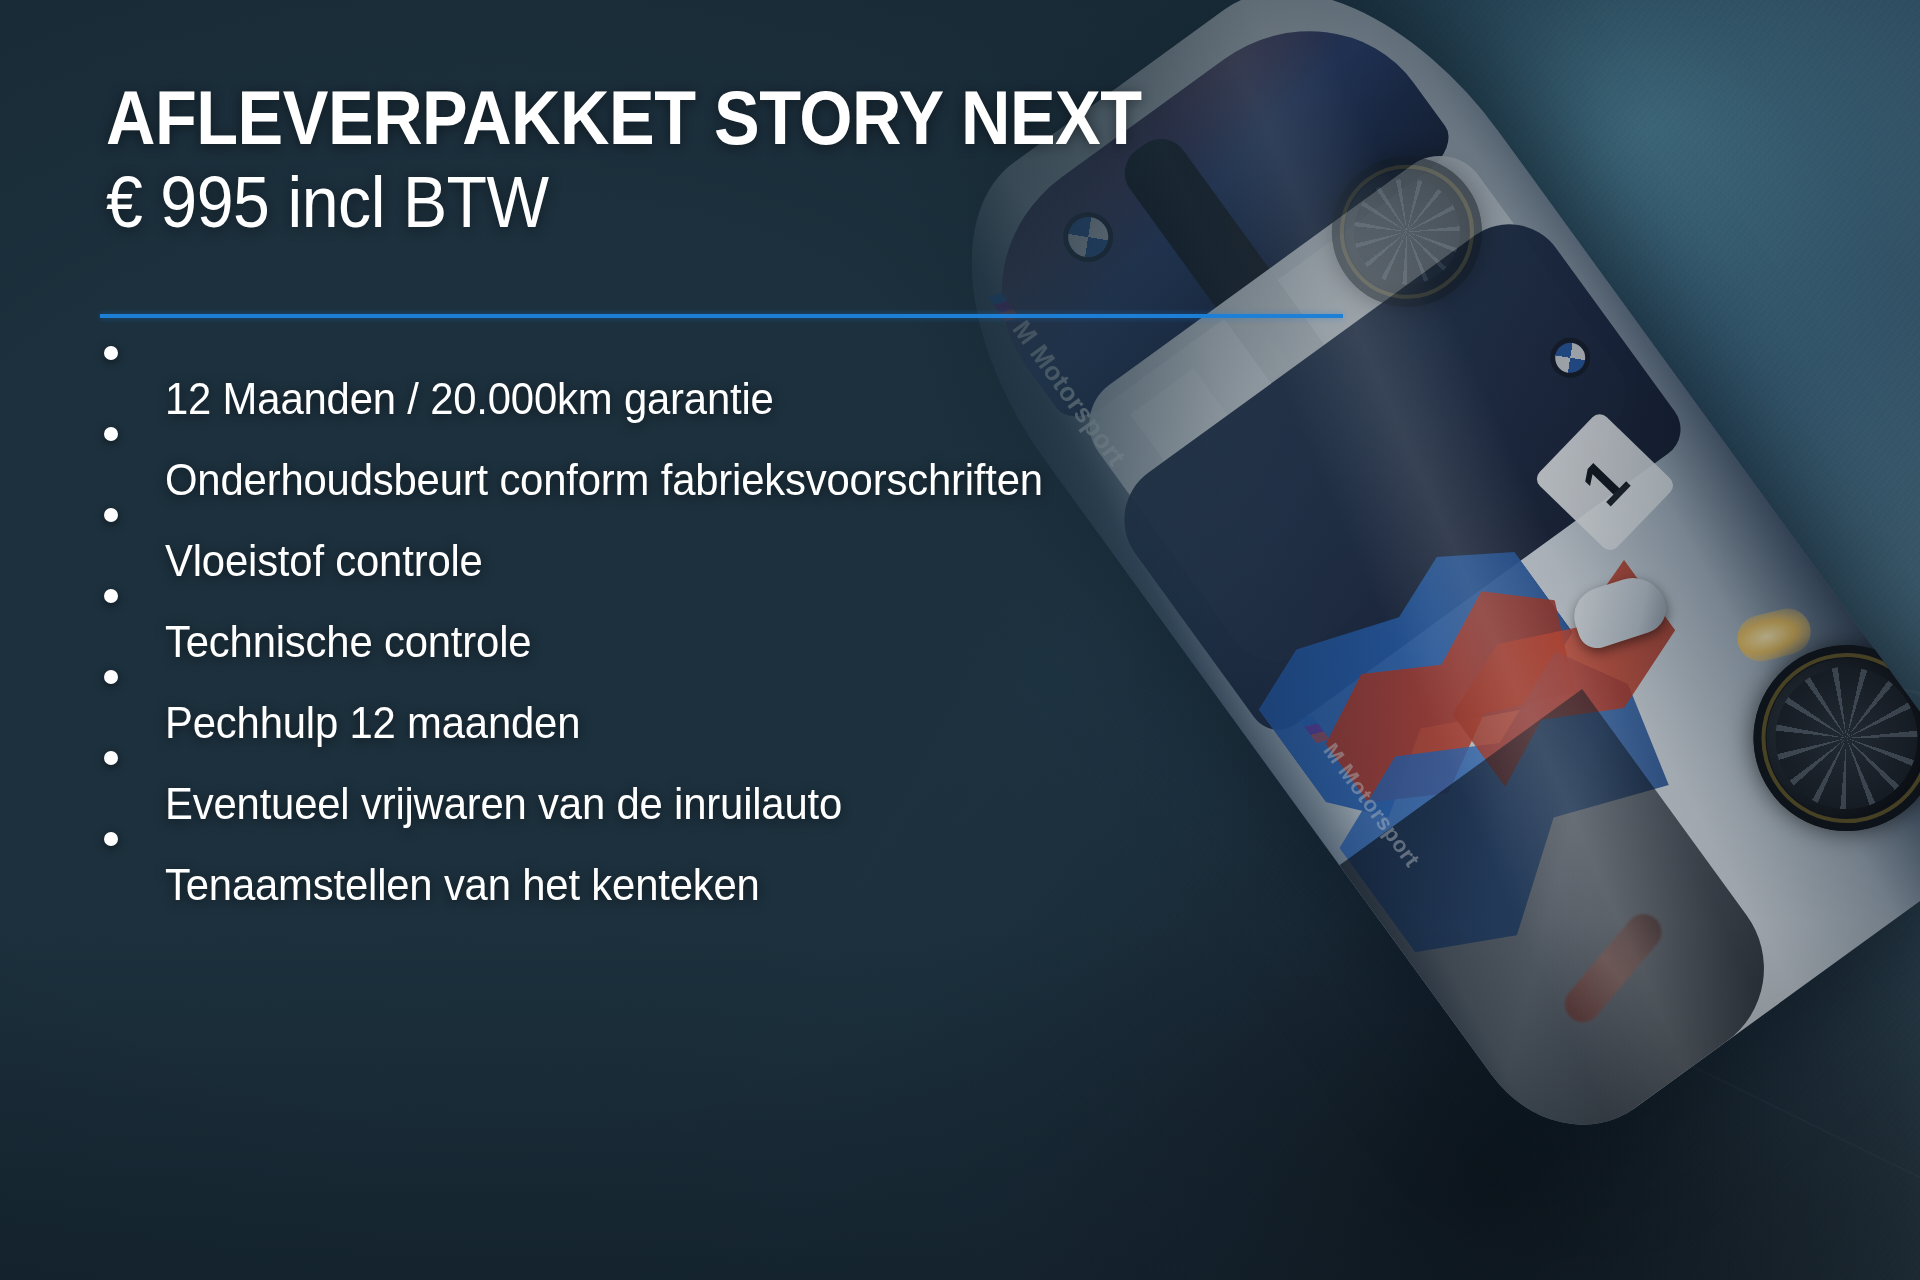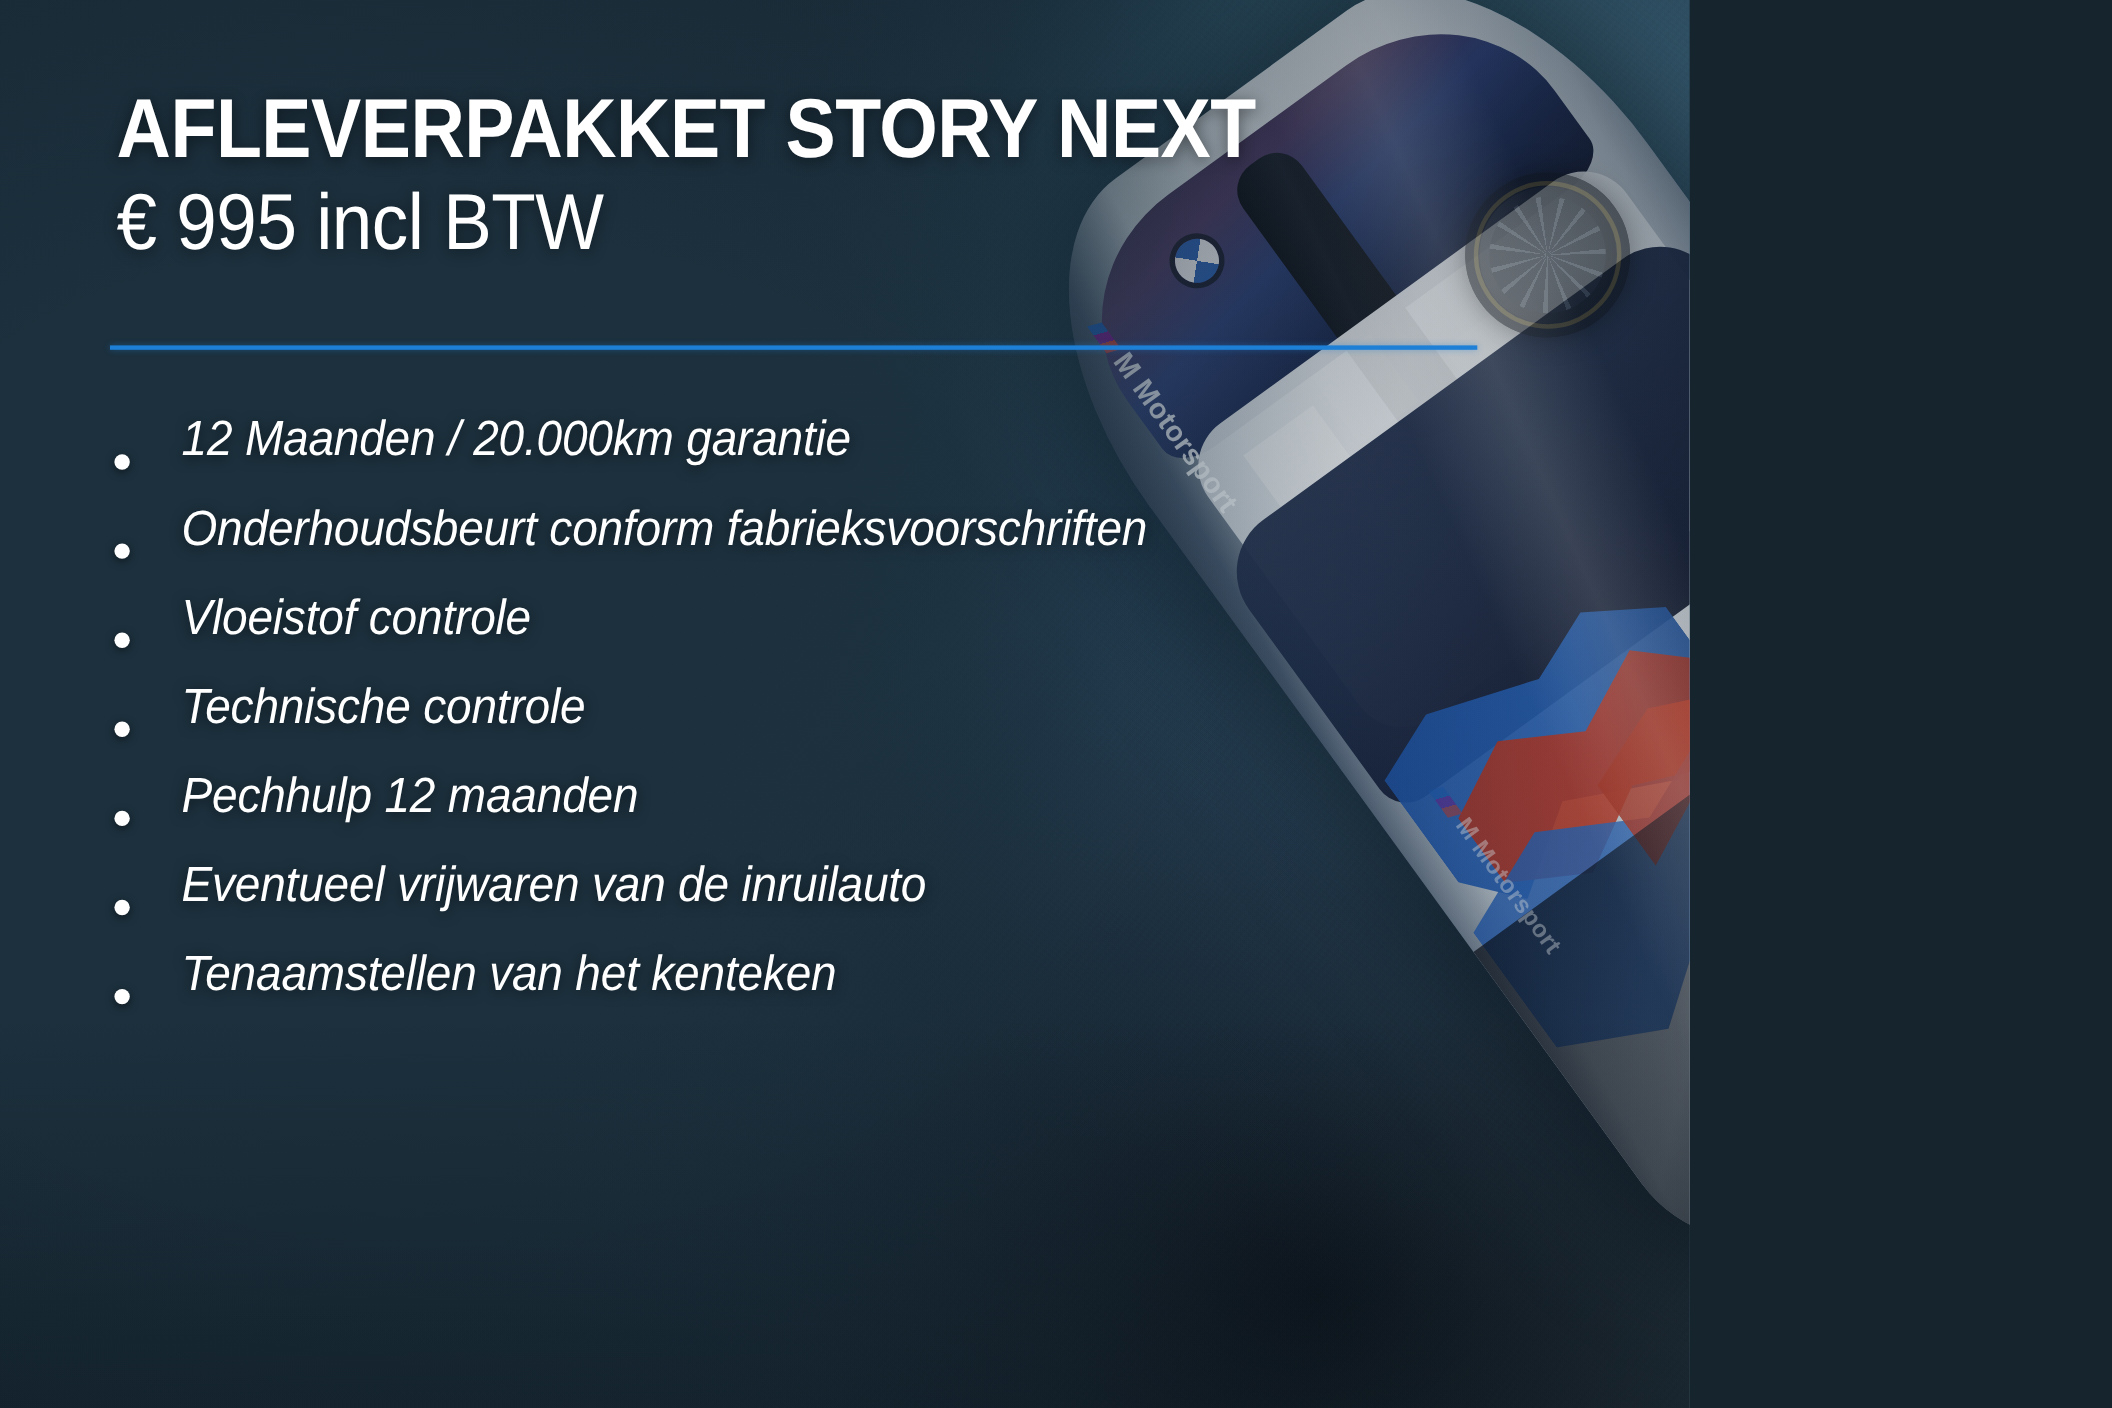--- a/index.html
+++ b/index.html
@@ -5,21 +5,21 @@
   * { margin:0; padding:0; box-sizing:border-box; }
   html, body {
     width:1920px; height:1280px;
     background:#16242e;
     font-family:"Liberation Sans", sans-serif;
     overflow:hidden;
   }
 
   #poster {
     position:relative;
-    width:1536px; height:1280px;
+    width:1920px; height:1280px;
     background:#1c303d;
     overflow:hidden;
   }
 
   
   .bg-layer { position:absolute; inset:0; }
 
   
   .bg-track {
     background:
@@ -246,29 +246,28 @@
   }
   .divider {
     position:absolute; left:100px; top:314px;
     width:1243px; height:4px;
     background:#1d7fd6;
     box-shadow:0 0 6px rgba(29,127,214,.45);
   }
 
   ul.features { position:absolute; left:100px; top:358px; list-style:none; width:1500px; }
   ul.features li {
-    display:flex; align-items:flex-end;
+    display:flex; align-items:flex-start;
     height:81px;
     font-size:45px;
     line-height:81px;
     color:#ffffff;
     letter-spacing:-0.2px;
     text-shadow:0 2px 12px rgba(0,0,0,.55);
     white-space:nowrap;
-    font-style:italic;
   }
   ul.features li .dot {
     width:14px; height:14px; border-radius:50%;
     background:#ffffff; flex:0 0 auto;
     margin-right:47px; margin-left:4px;
     position:relative; top:-12px;
     box-shadow:0 2px 8px rgba(0,0,0,.5);
   }
   ul.features li .txt { transform:scaleX(.93); transform-origin:left center; display:inline-block; }
 </style>

